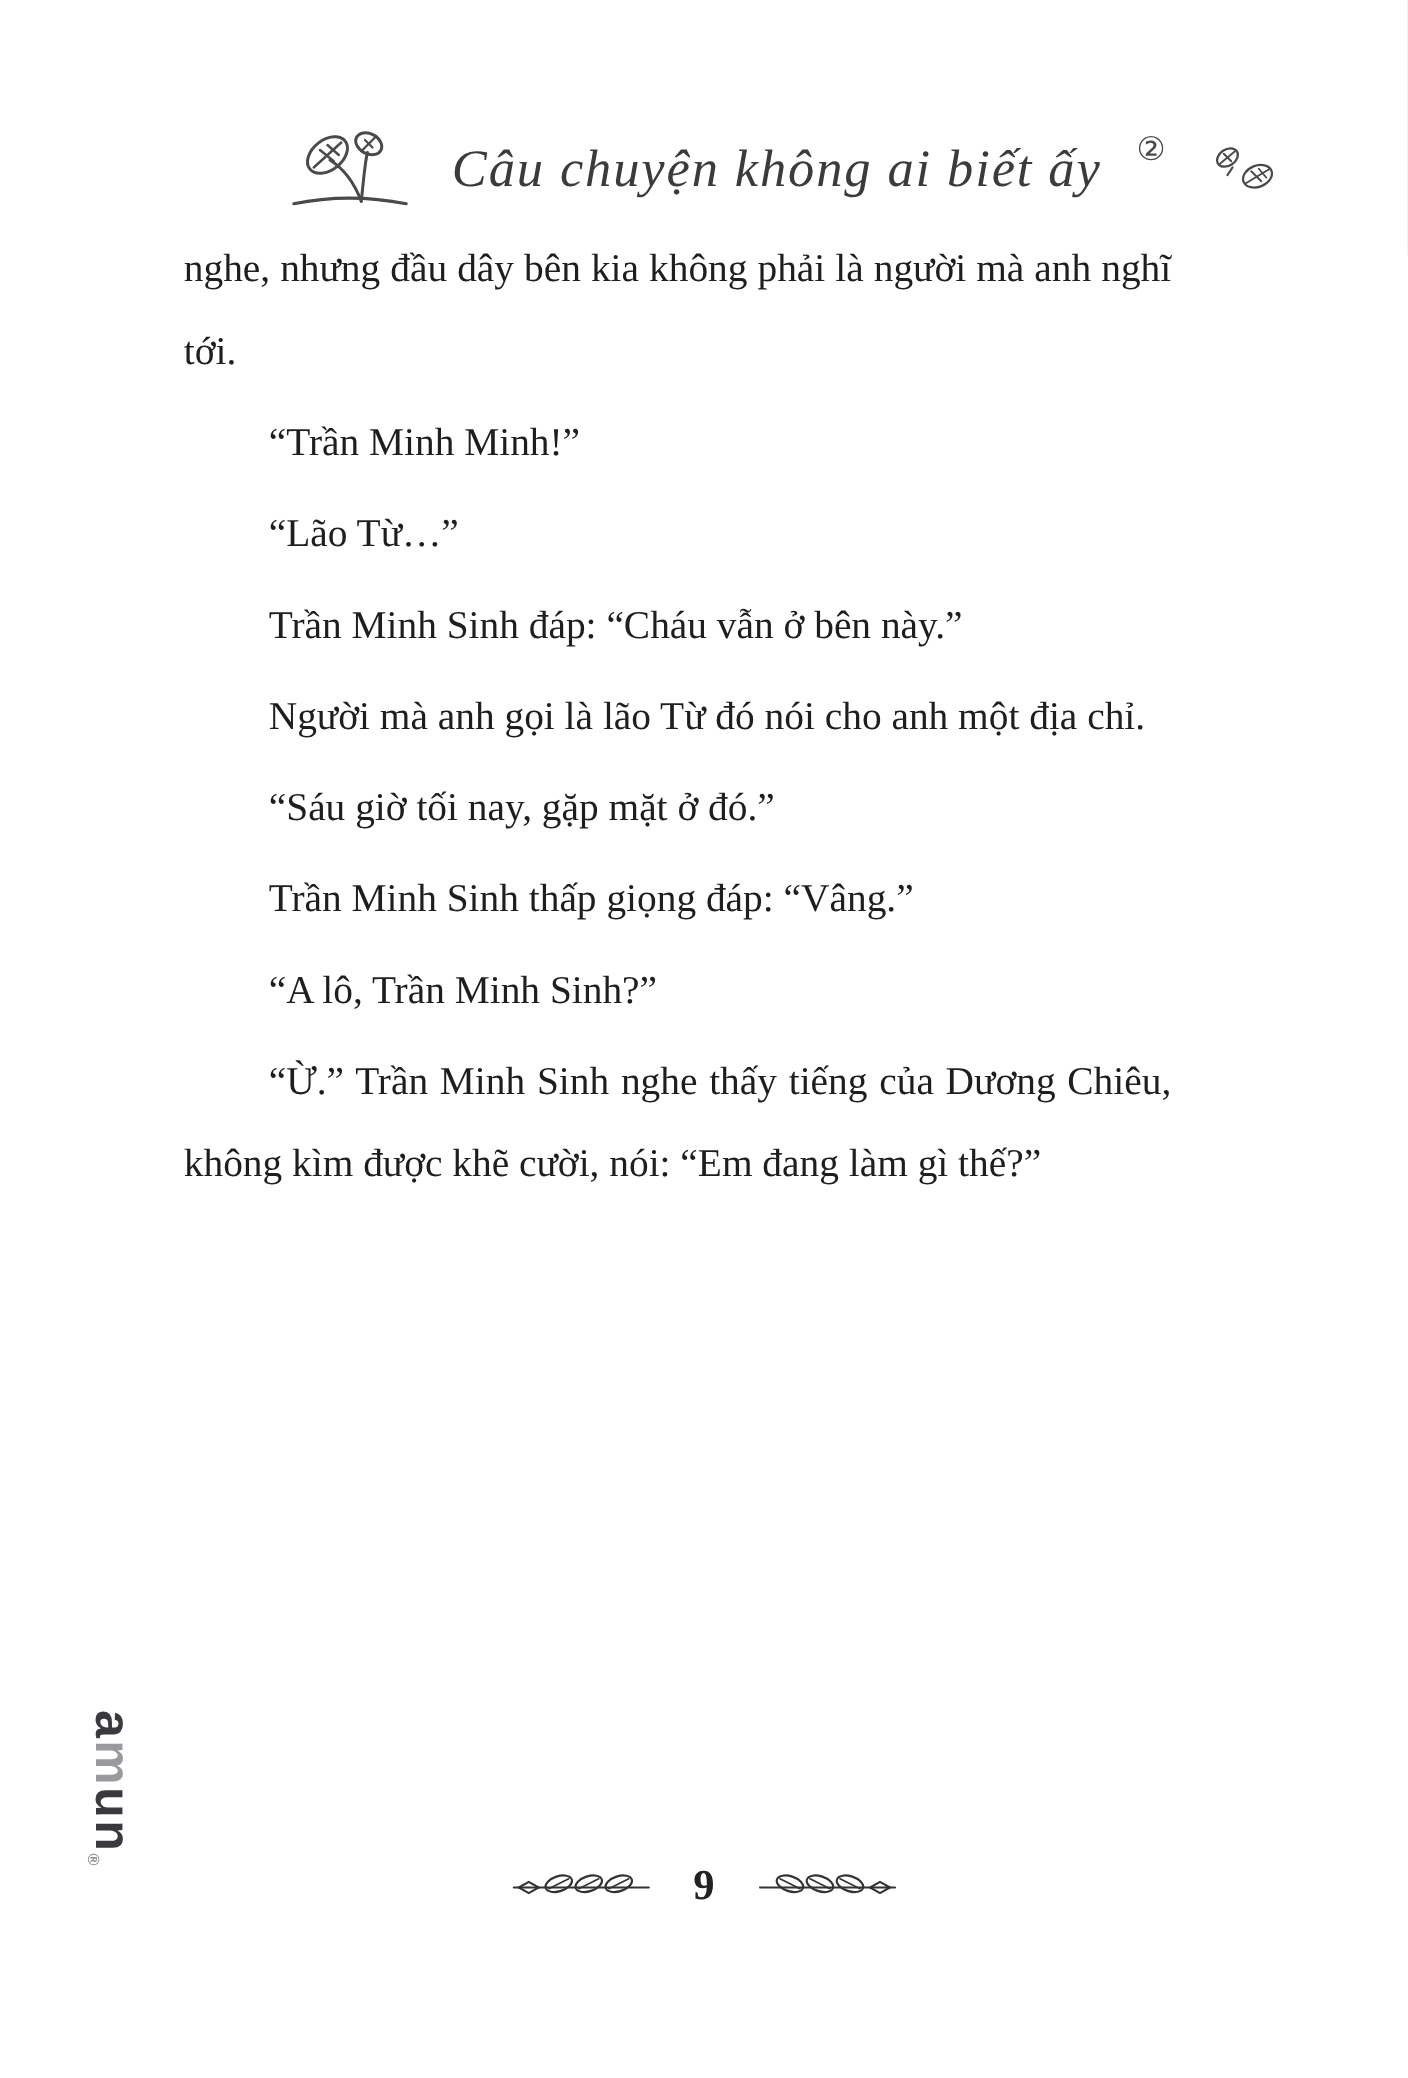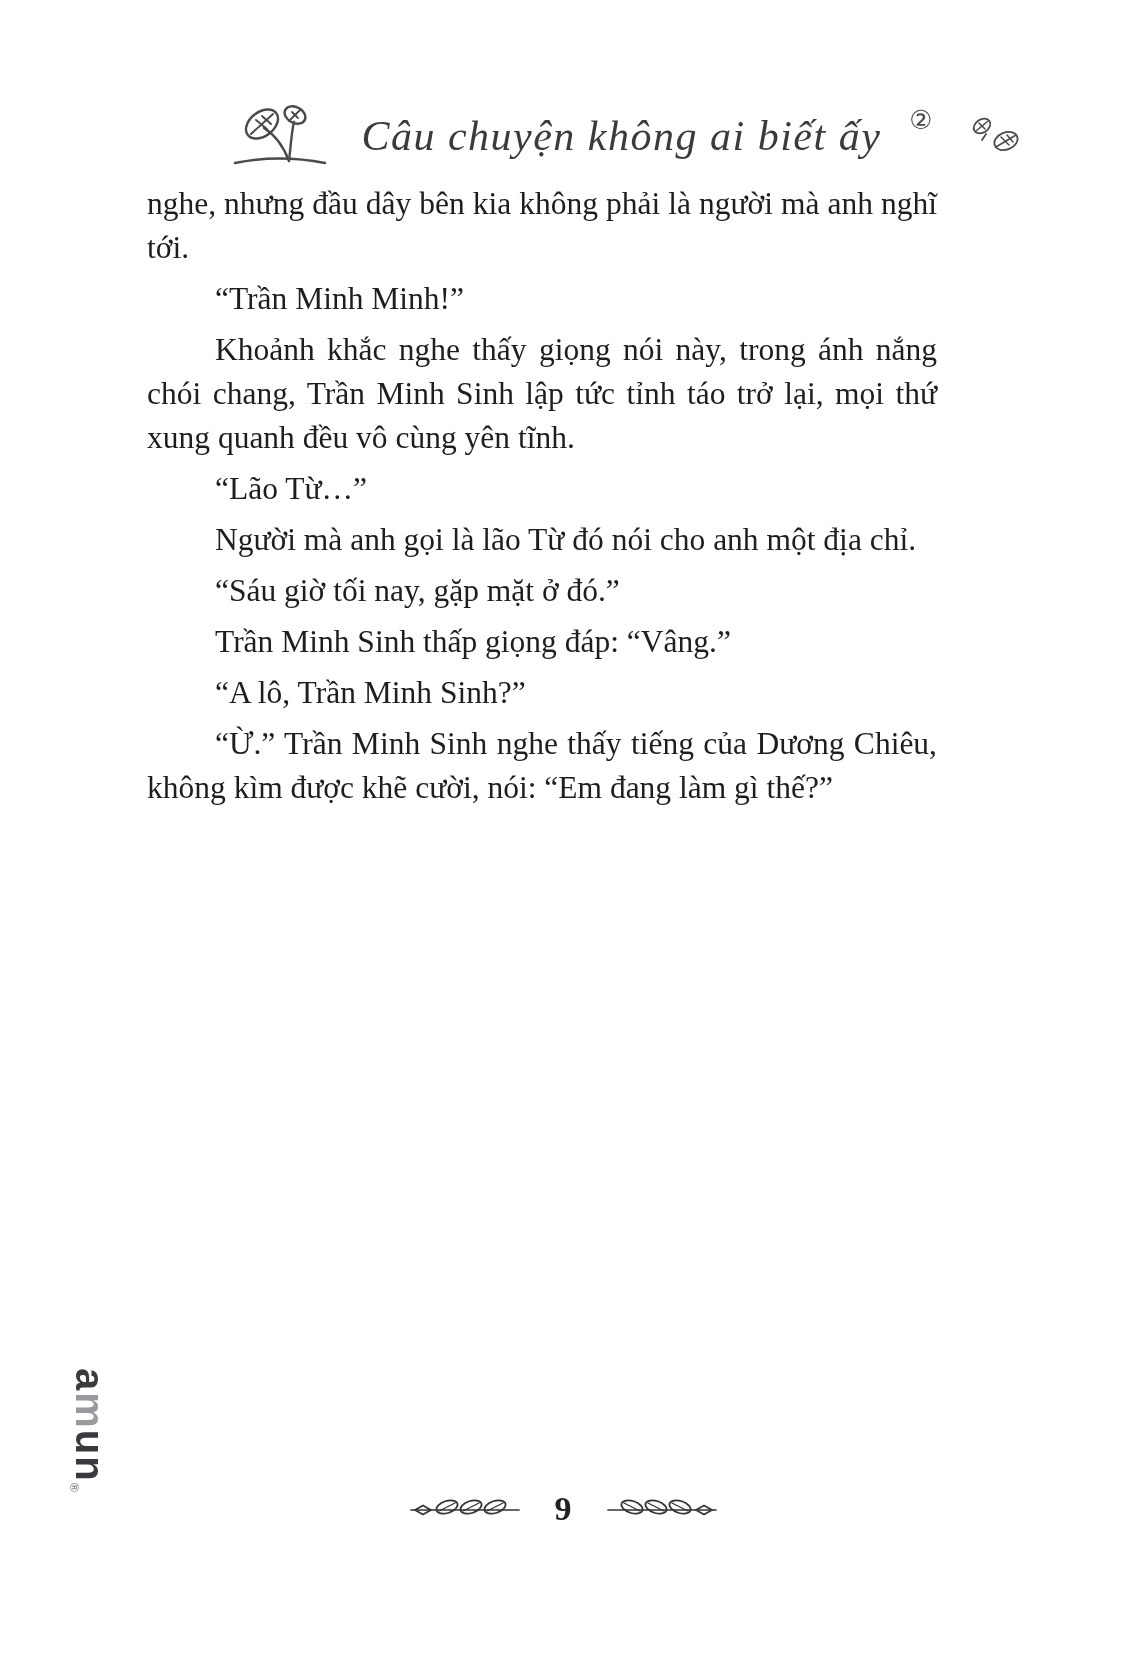--- a/index.html
+++ b/index.html
@@ -50,21 +50,21 @@
   
   .page-body {
     position: absolute;
     top: 182px;
     left: 147px;
     width: 790px;
   }
   .para {
     margin: 0 0 7px 0;
     font-size: 31.5px;
-    line-height: 44px;
+    line-height: 66px;
     text-align: justify;
     color: #1e1e1e;
   }
   .para.indent { text-indent: 68px; }
 
   
   .publisher-logo {
     position: absolute;
     left: 16px;
     top: 1368px;
@@ -143,22 +143,22 @@
         <path d="M31 35 L 51 23" stroke-width="1.5"></path>
         <path d="M36 25 L 44 33" stroke-width="1.5"></path>
         <path d="M42 23 L 48 30" stroke-width="1.5"></path>
       </svg>
     </span>
   </header>
 
   <main class="page-body">
     <p class="para">nghe, nhưng đầu dây bên kia không phải là người mà anh nghĩ tới.</p>
     <p class="para indent">“Trần Minh Minh!”</p>
-    <p class="para indent">Khoảnh khắc nghe thấy giọng nói này, trong ánh nắng chói chang, Trần Minh Sinh lập tức tỉnh táo trở lại, mọi thứ xung quanh đều vô cùng yên tĩnh.</p>
     <p class="para indent">“Lão Từ…”</p>
+    <p class="para indent">Trần Minh Sinh đáp: “Cháu vẫn ở bên này.”</p>
     <p class="para indent">Người mà anh gọi là lão Từ đó nói cho anh một địa chỉ.</p>
     <p class="para indent">“Sáu giờ tối nay, gặp mặt ở đó.”</p>
     <p class="para indent">Trần Minh Sinh thấp giọng đáp: “Vâng.”</p>
     <p class="para indent">“A lô, Trần Minh Sinh?”</p>
     <p class="para indent">“Ừ.” Trần Minh Sinh nghe thấy tiếng của Dương Chiêu, không kìm được khẽ cười, nói: “Em đang làm gì thế?”</p>
   </main>
 
   <div class="publisher-logo">
     <span class="logo-inner"><span class="logo-dark">a</span><span class="logo-gray">m</span><span class="logo-dark">un</span><span class="logo-reg">®</span></span>
   </div>

